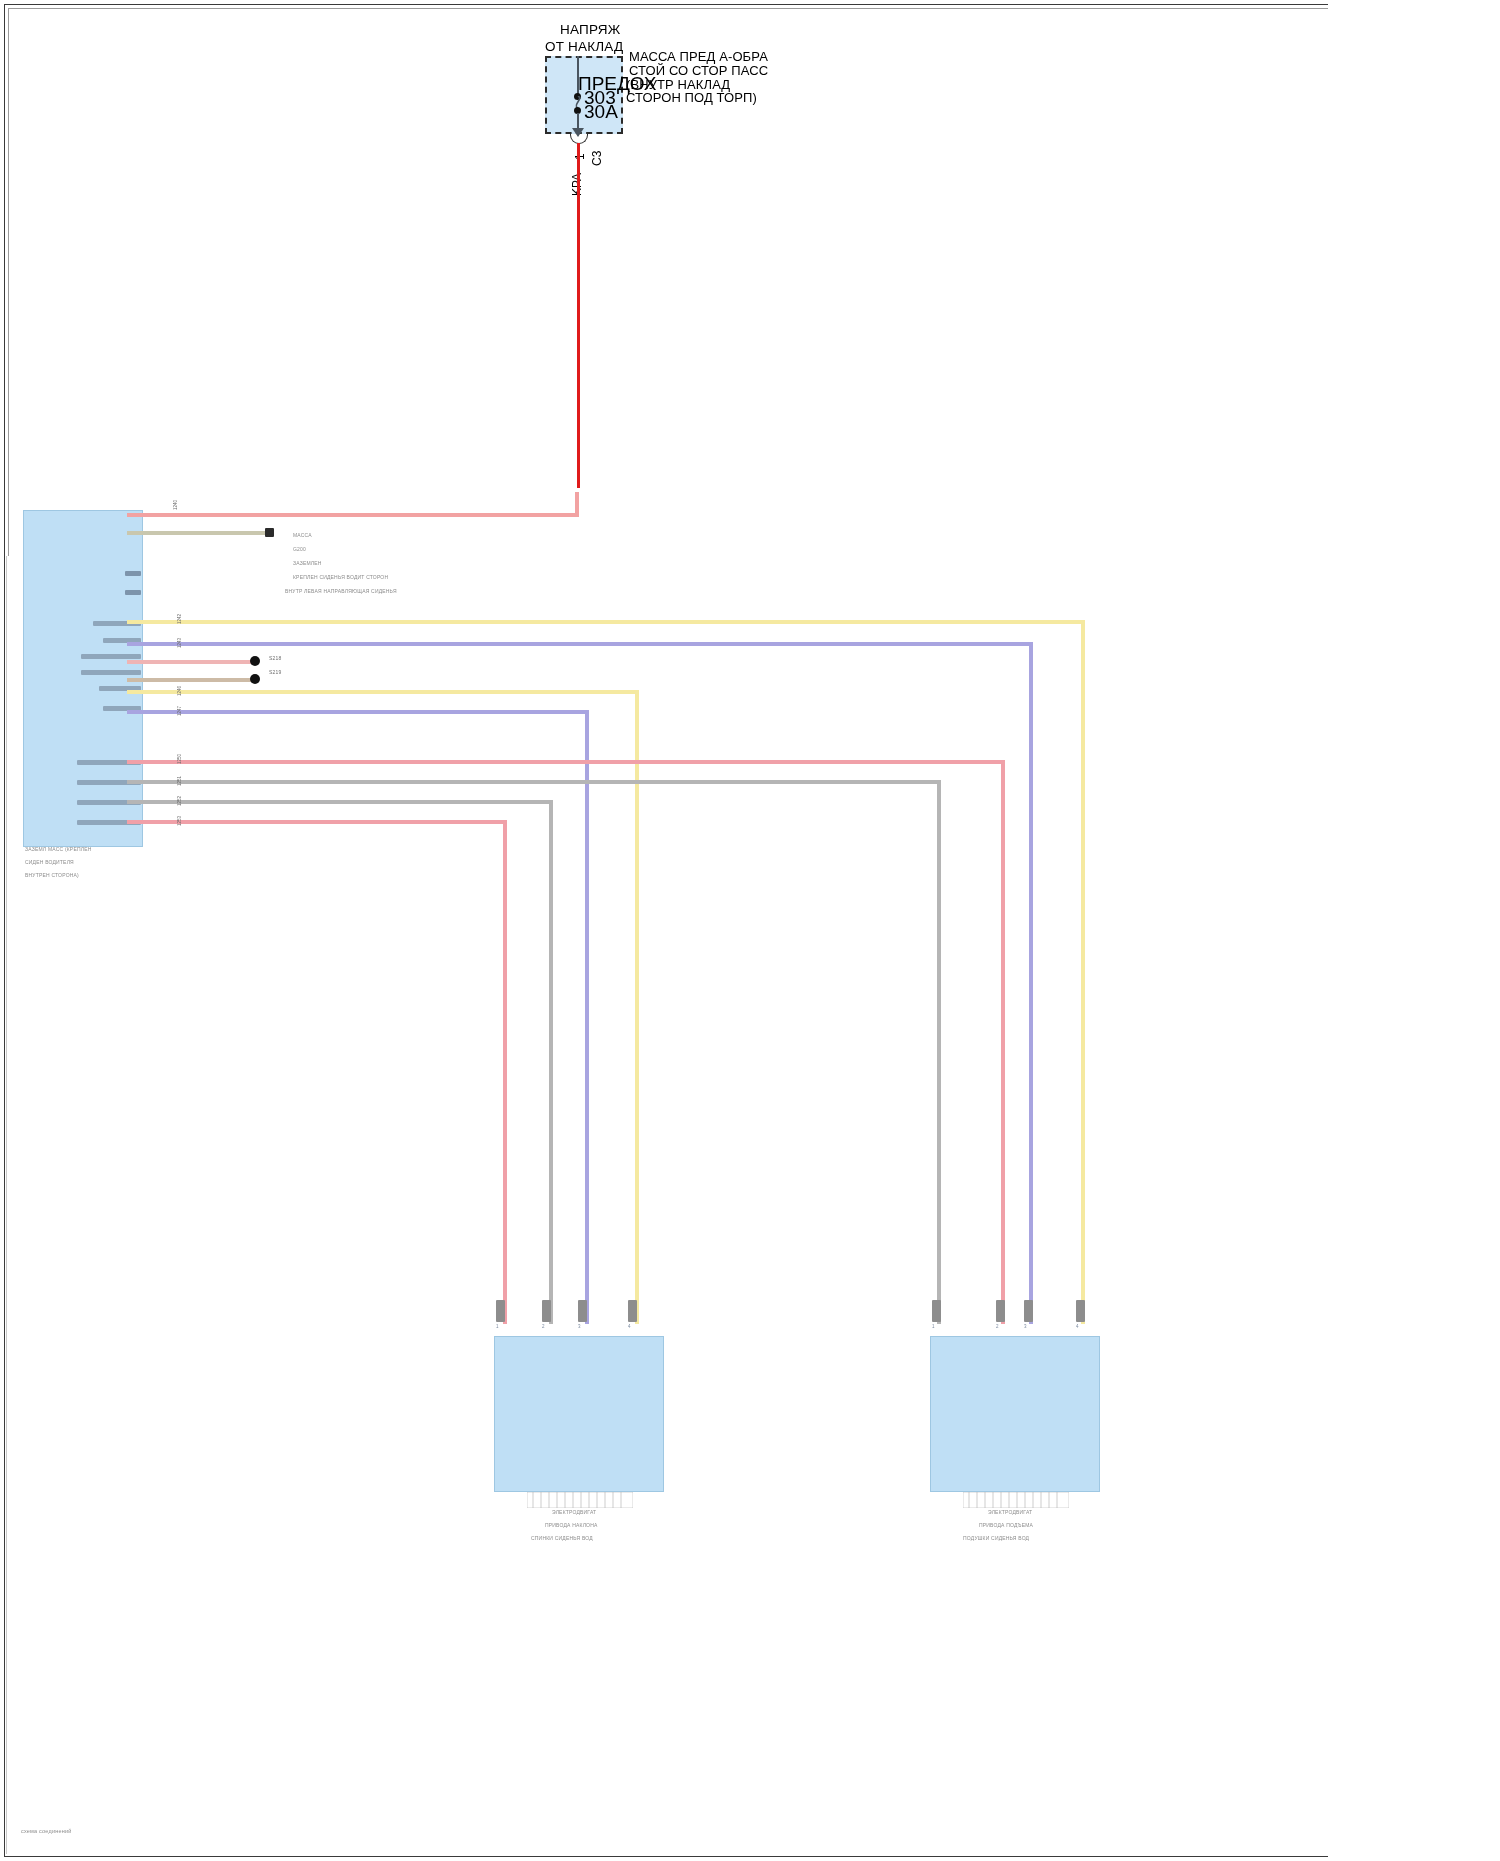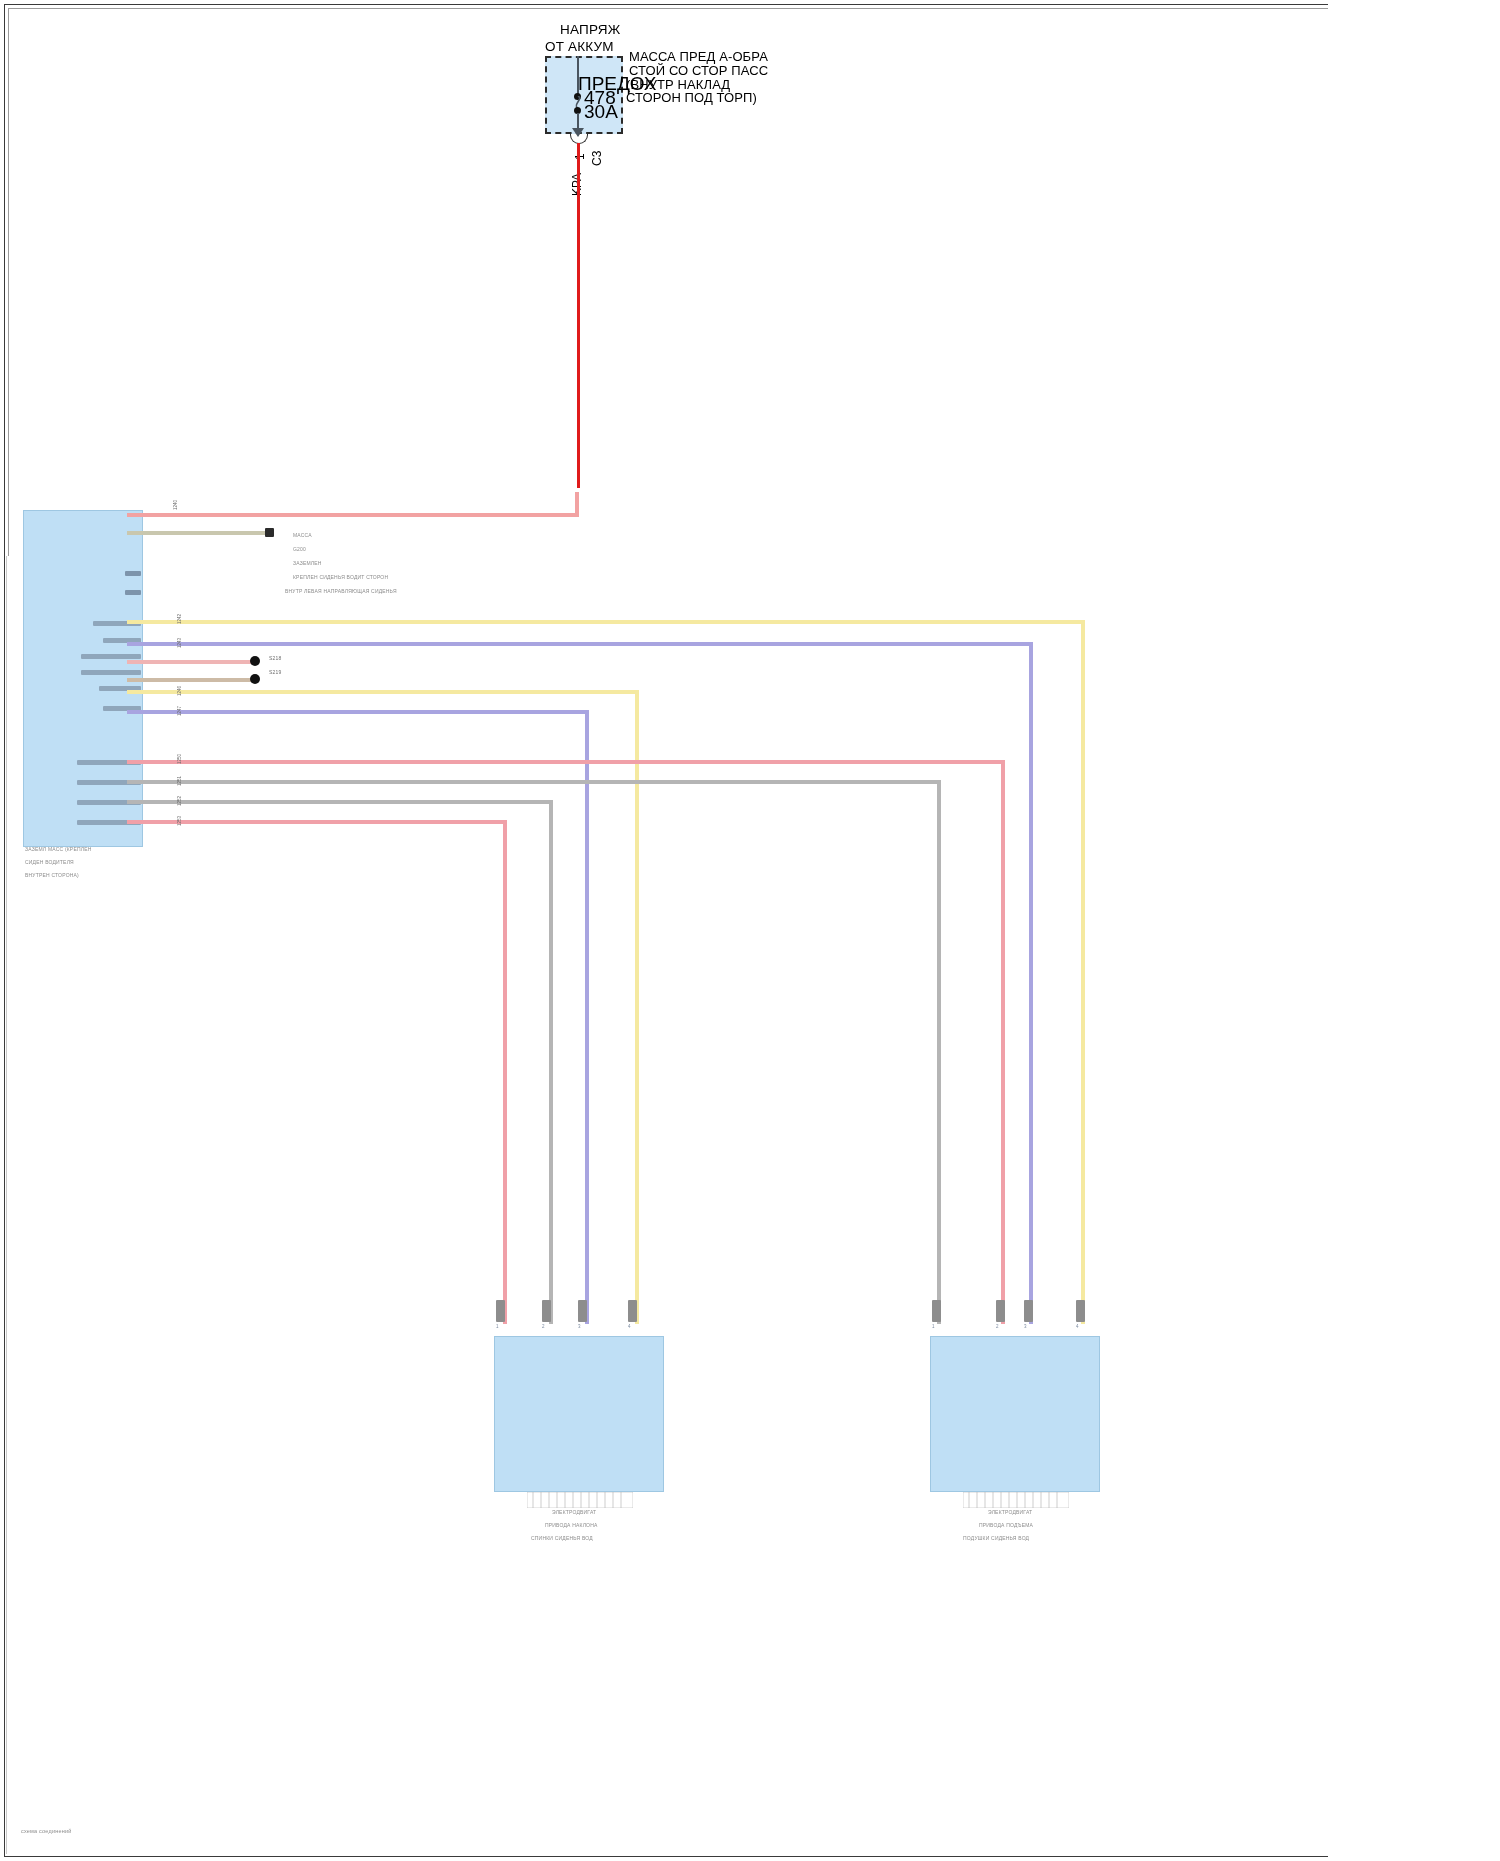--- a/index.html
+++ b/index.html
@@ -44,35 +44,35 @@
 </style>
 </head>
 <body>
 
 <div id="page">
 
   <div class="page-frame"></div>
   <div class="page-frame-inner"></div>
 
   <div class="txt t-label" style="left:560px;top:22px;">НАПРЯЖ</div>
-  <div class="txt t-label" style="left:545px;top:39px;">ОТ АККУМ</div>
+  <div class="txt t-label" style="left:545px;top:39px;">ОТ НАКЛАД</div>
 
   <div class="dash-box" style="left:545px;top:56px;width:78px;height:78px;"></div>
 
   <div class="fuse-line" style="left:577px;top:56px;width:2px;height:40px;"></div>
   <div class="dot" style="left:574px;top:93px;width:7px;height:7px;"></div>
   <svg class="fuse-squiggle" style="left:570px;top:96px;" width="18" height="14">
     <path d="M8,0 C14,3 2,8 8,13" fill="none" stroke="#4a5560" stroke-width="1.6"></path>
   </svg>
   <div class="dot" style="left:574px;top:107px;width:7px;height:7px;"></div>
   <div class="fuse-line" style="left:577px;top:113px;width:2px;height:17px;"></div>
   <div class="arrowhead" style="left:572px;top:128px;"></div>
 
   <div class="txt t-small" style="left:578px;top:72px;">ПРЕДОХ</div>
-  <div class="txt t-small" style="left:584px;top:86px;">478</div>
+  <div class="txt t-small" style="left:584px;top:86px;">303</div>
   <div class="txt t-small" style="left:584px;top:100px;">30А</div>
 
   <div class="txt t-side" style="left:629px;top:49px;">МАССА ПРЕД А-ОБРА</div>
   <div class="txt t-side" style="left:629px;top:63px;">СТОЙ СО СТОР ПАСС</div>
   <div class="txt t-side" style="left:626px;top:77px;">(ВНУТР НАКЛАД</div>
   <div class="txt t-side" style="left:626px;top:90px;">СТОРОН ПОД ТОРП)</div>
 
   <div class="conn-cup" style="left:570px;top:134px;"></div>
 
   <div class="vtxt t-small" style="left:573px;top:160px;font-size:12px;">1</div>

